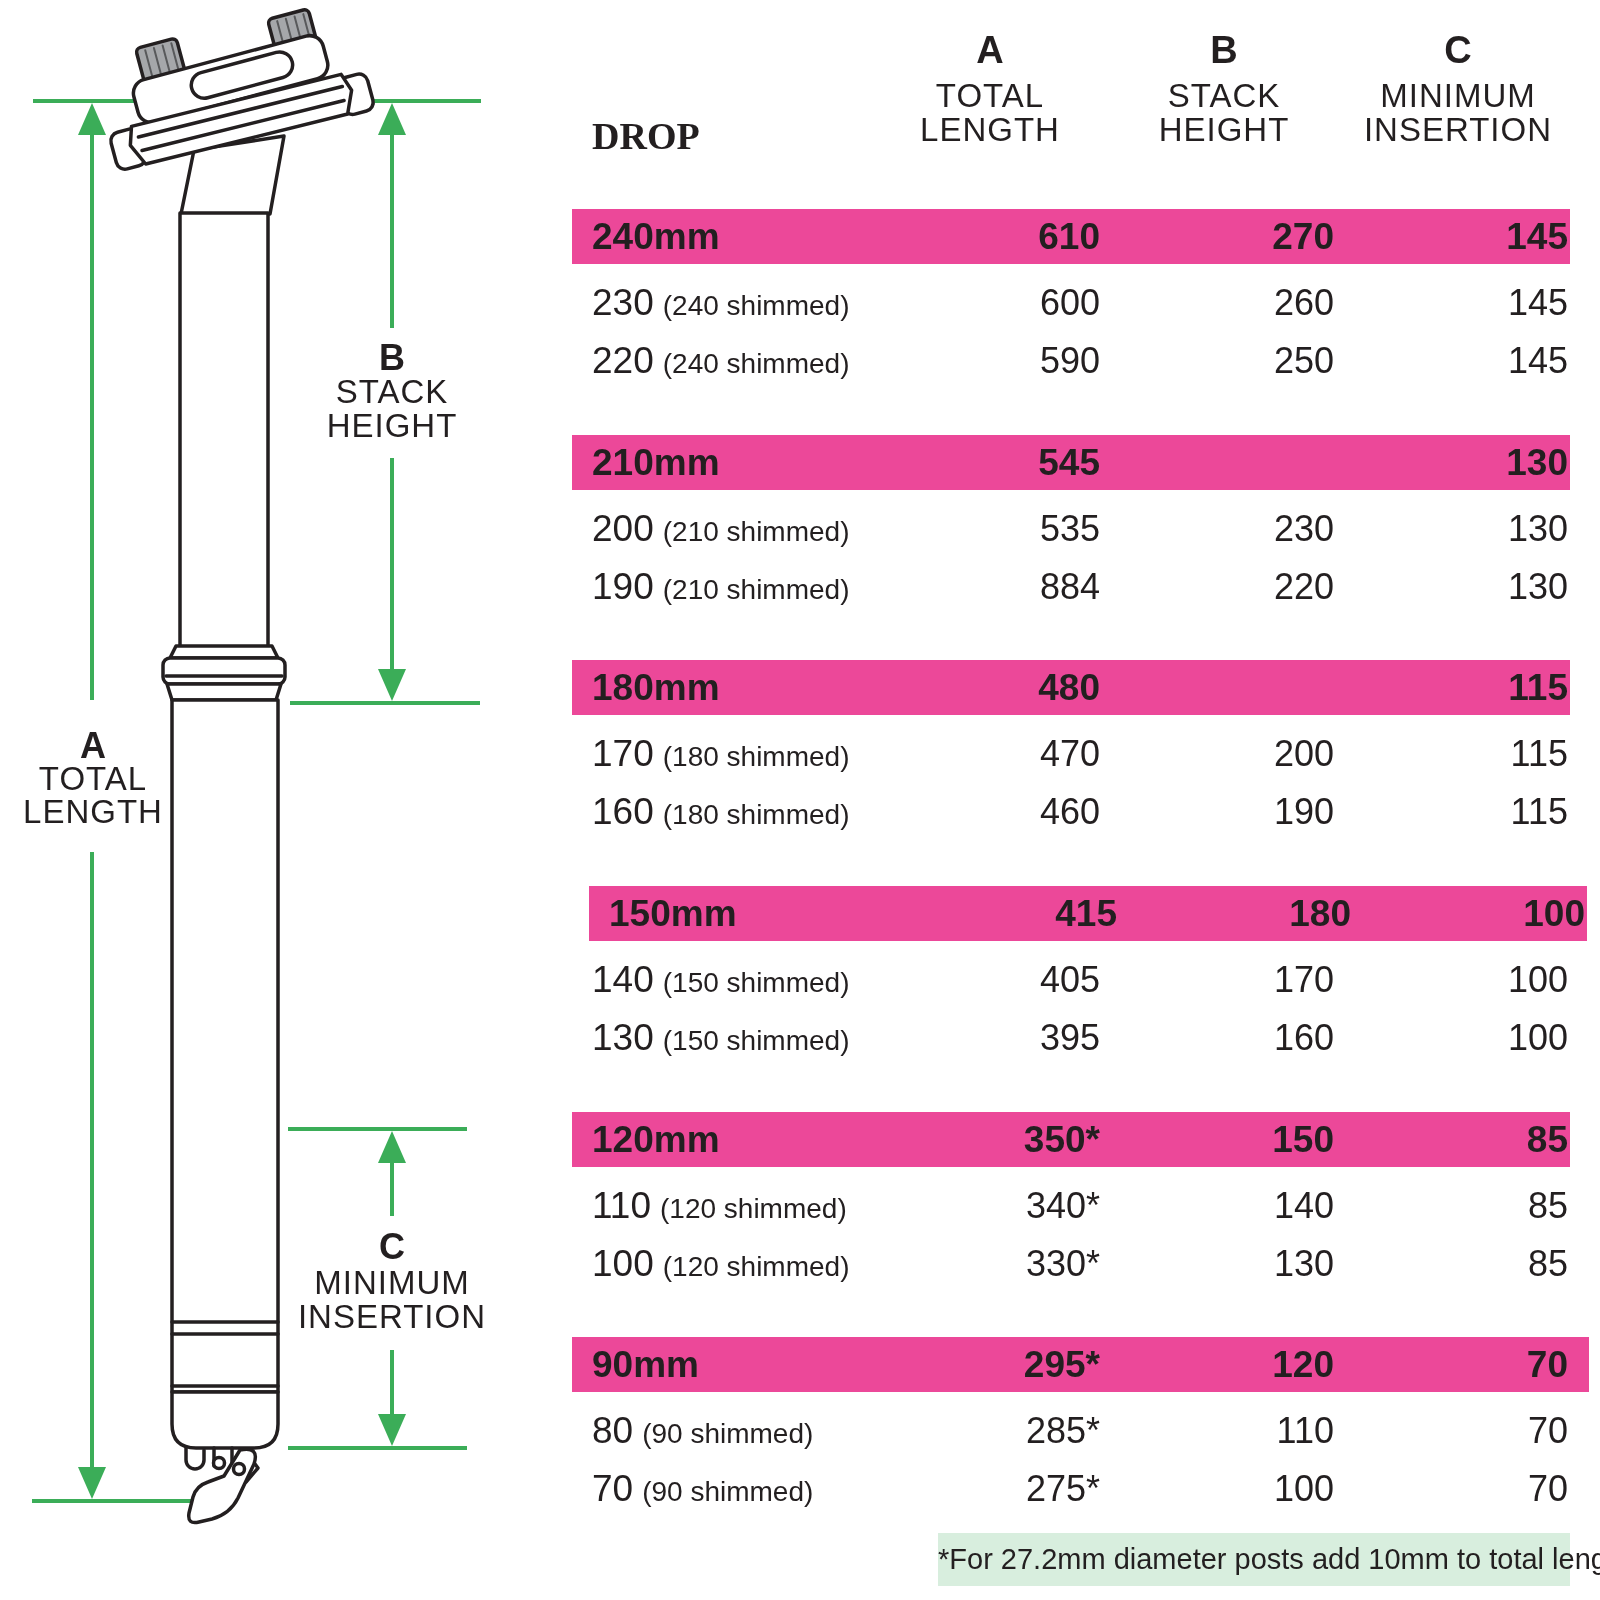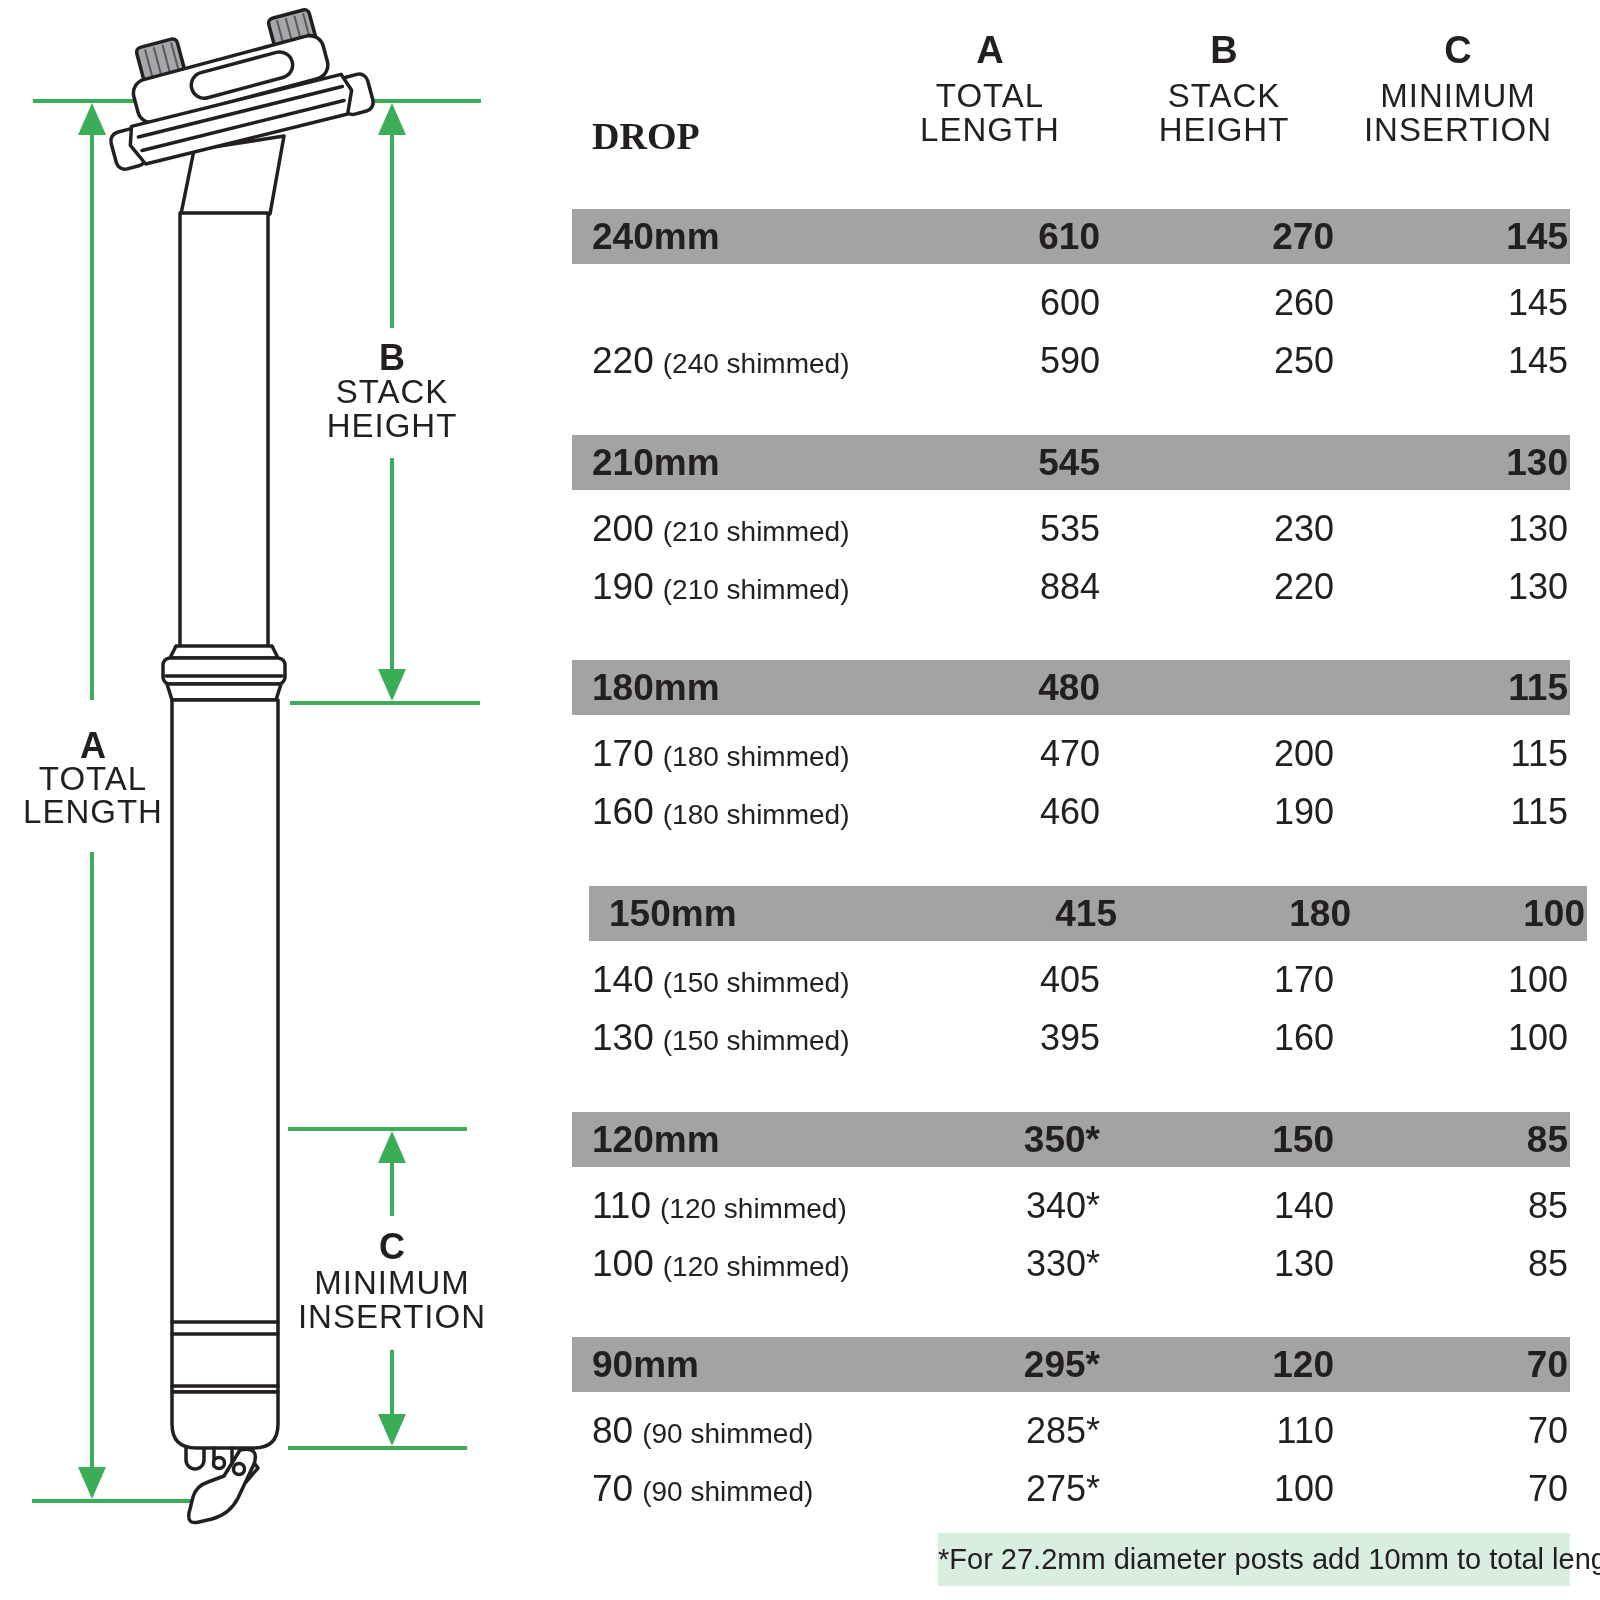--- a/index.html
+++ b/index.html
@@ -13,21 +13,21 @@
   .dim-letter{font-size:36px;font-weight:700;line-height:36px;}
   .dim-word{font-size:33px;line-height:34px;letter-spacing:1px;}
 
   
   .colhead{position:absolute;width:280px;text-align:center;white-space:nowrap;}
   .col-letter{font-size:38px;font-weight:700;line-height:38px;}
   .col-word{font-size:33px;line-height:34px;letter-spacing:1px;}
   .drop-head{position:absolute;left:592px;top:117px;font-size:38px;font-weight:700;line-height:38px;font-family:Liberation Serif, serif;}
 
   
-  .band{position:absolute;left:572px;width:998px;height:55px;background:#a3a3a3;}
+  .band{position:absolute;left:572px;width:998px;height:55px;background:#ec4899;}
   .trow{position:absolute;left:572px;width:998px;height:44px;}
   .cell-drop{position:absolute;left:20px;top:0;white-space:nowrap;}
   .band .cell-drop{line-height:55px;}
   .trow .cell-drop{line-height:44px;}
   .cell-a,.cell-b,.cell-c{position:absolute;top:0;width:220px;text-align:right;white-space:nowrap;}
   .cell-a{left:308px;} .cell-b{left:542px;} .cell-c{left:776px;}
   .band .cell-a,.band .cell-b,.band .cell-c{line-height:55px;font-size:37px;font-weight:700;}
   .trow .cell-a,.trow .cell-b,.trow .cell-c{line-height:44px;font-size:36px;}
   .band-label{font-size:37px;font-weight:700;}
   .num{font-size:37px;}
@@ -149,20 +149,21 @@
     <div class="col-word">INSERTION</div>
   </div>
 
   <div class="band" style="top:209px;">
     <div class="cell-drop band-label">240mm</div>
     <div class="cell-a">610</div>
     <div class="cell-b">270</div>
     <div class="cell-c">145</div>
   </div>
   <div class="trow" style="top:281px;">
+    <div class="cell-drop"><span class="num">230</span><span class="note">(240 shimmed)</span></div>
     <div class="cell-a">600</div>
     <div class="cell-b">260</div>
     <div class="cell-c">145</div>
   </div>
   <div class="trow" style="top:339px;">
     <div class="cell-drop"><span class="num">220</span><span class="note">(240 shimmed)</span></div>
     <div class="cell-a">590</div>
     <div class="cell-b">250</div>
     <div class="cell-c">145</div>
   </div>
@@ -234,21 +235,21 @@
     <div class="cell-b">140</div>
     <div class="cell-c">85</div>
   </div>
   <div class="trow" style="top:1242px;">
     <div class="cell-drop"><span class="num">100</span><span class="note">(120 shimmed)</span></div>
     <div class="cell-a">330*</div>
     <div class="cell-b">130</div>
     <div class="cell-c">85</div>
   </div>
 
-  <div class="band" style="top:1337px;">
+  <div class="band" style="top:1337px;padding-left:19px;">
     <div class="cell-drop band-label">90mm</div>
     <div class="cell-a">295*</div>
     <div class="cell-b">120</div>
     <div class="cell-c">70</div>
   </div>
   <div class="trow" style="top:1409px;">
     <div class="cell-drop"><span class="num">80</span><span class="note">(90 shimmed)</span></div>
     <div class="cell-a">285*</div>
     <div class="cell-b">110</div>
     <div class="cell-c">70</div>

